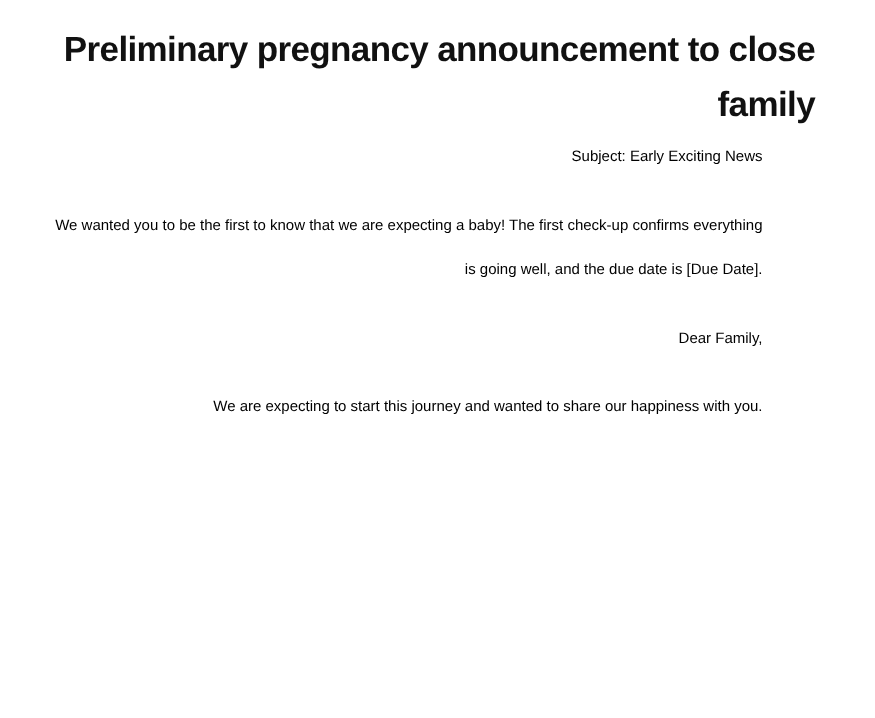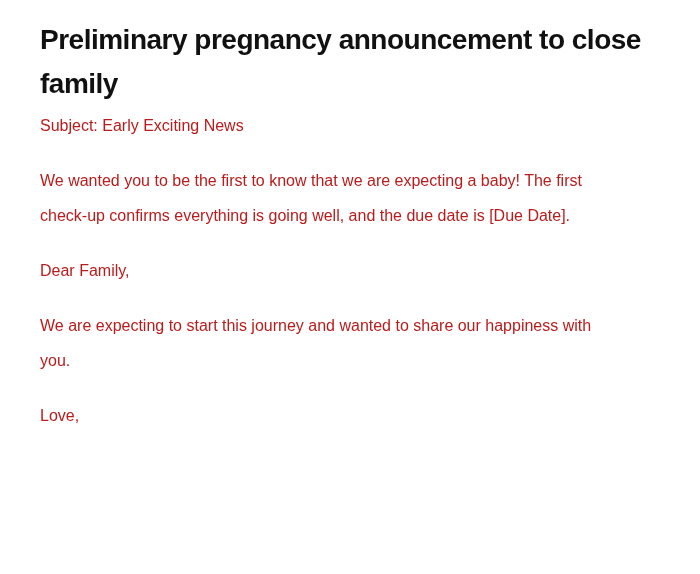--- a/index.html
+++ b/index.html
@@ -13,48 +13,48 @@
     overflow: hidden;
     font-family: "Liberation Sans", sans-serif;
     color: #1f1f1f;
     -webkit-font-smoothing: antialiased;
   }
   .page {
     box-sizing: border-box;
     width: 700px;
     height: 574px;
     padding: 18px 40px 0 40px;
+    text-align: right;
   }
   h1.doc-title {
     font-size: 28px;
     font-weight: 700;
     letter-spacing: -0.5px;
     line-height: 44px;
     margin: 0 0 2px 0;
     max-width: 612px;
     color: #111111;
   }
   p.doc-para {
-    font-size: 16px;
+    font-size: 12px;
     font-weight: 400;
     line-height: 35px;
     margin: 0 0 20px 0;
     max-width: 570px;
-    color: #b91c1c;
+    color: #000000;
   }
 </style>
 </head>
 <body>
 
 <div class="page">
   <h1 class="doc-title">Preliminary pregnancy announcement to close family</h1>
 
   <p class="doc-para">Subject: Early Exciting News</p>
 
   <p class="doc-para">We wanted you to be the first to know that we are expecting a baby! The first check-up confirms everything is going well, and the due date is [Due Date].</p>
 
   <p class="doc-para">Dear Family,</p>
 
   <p class="doc-para">We are expecting to start this journey and wanted to share our happiness with you.</p>
 
-  <p class="doc-para">Love,</p>
 
 </div>
 
 </body></html>

